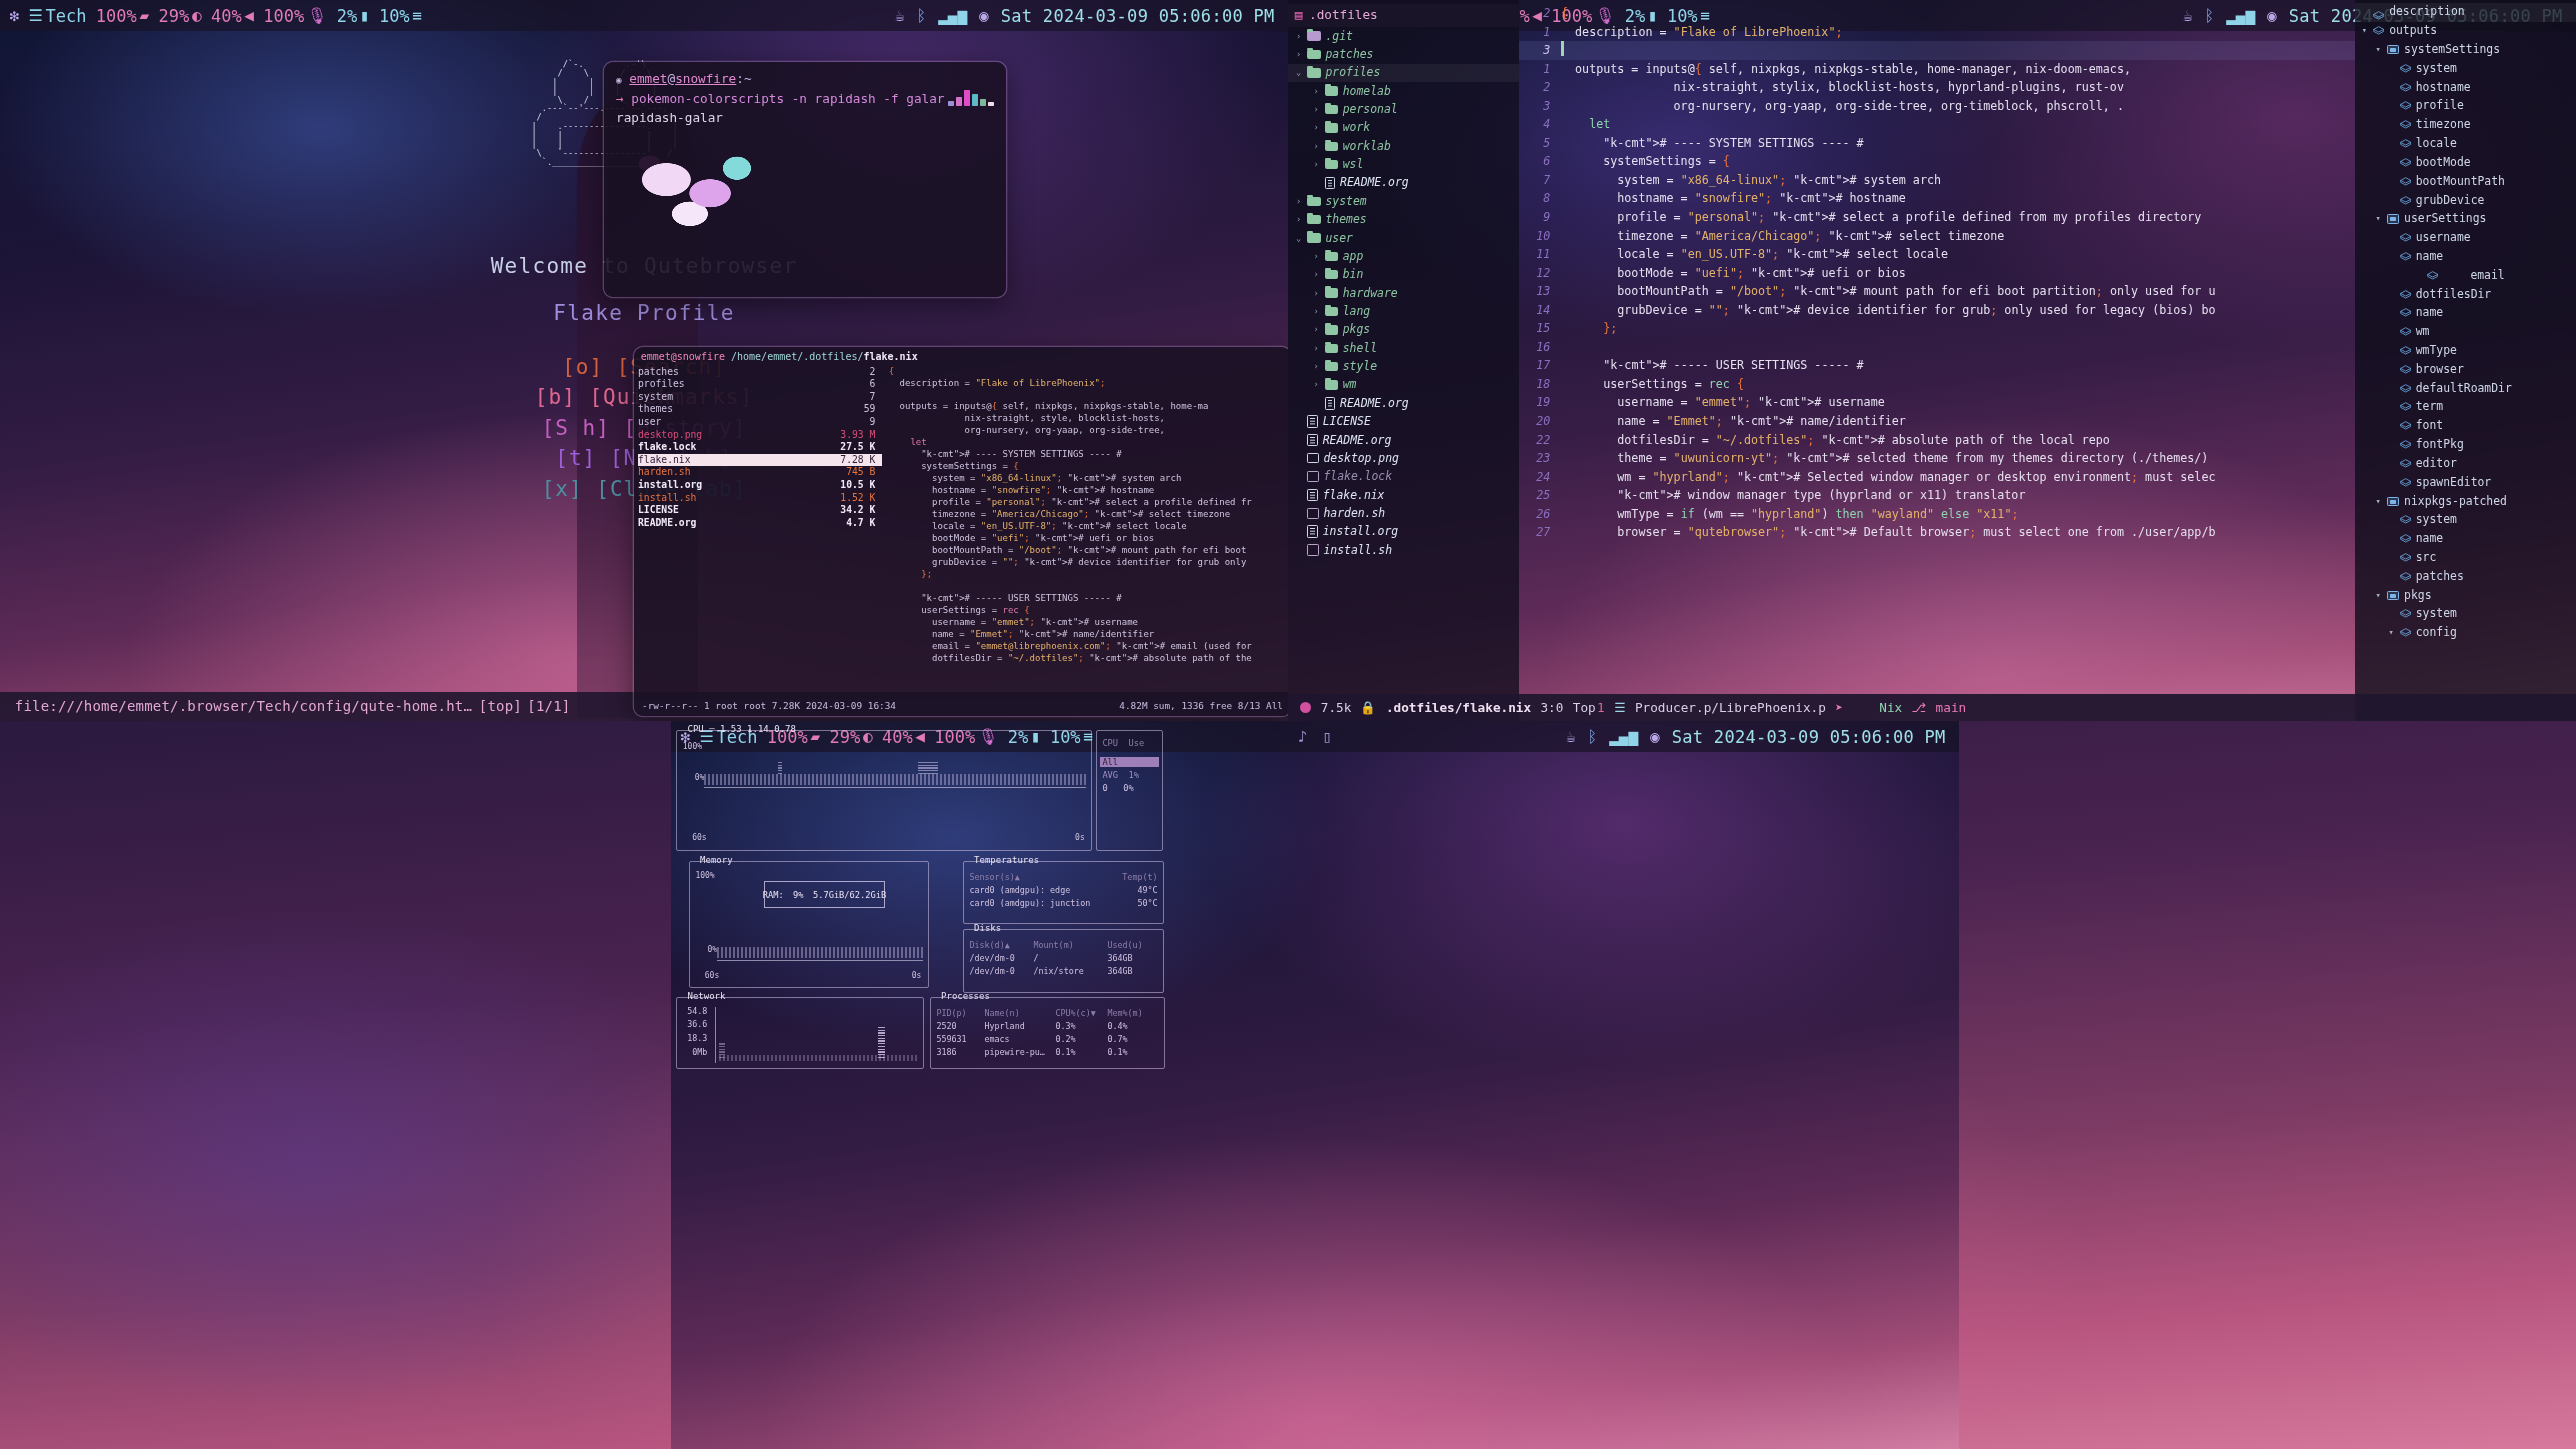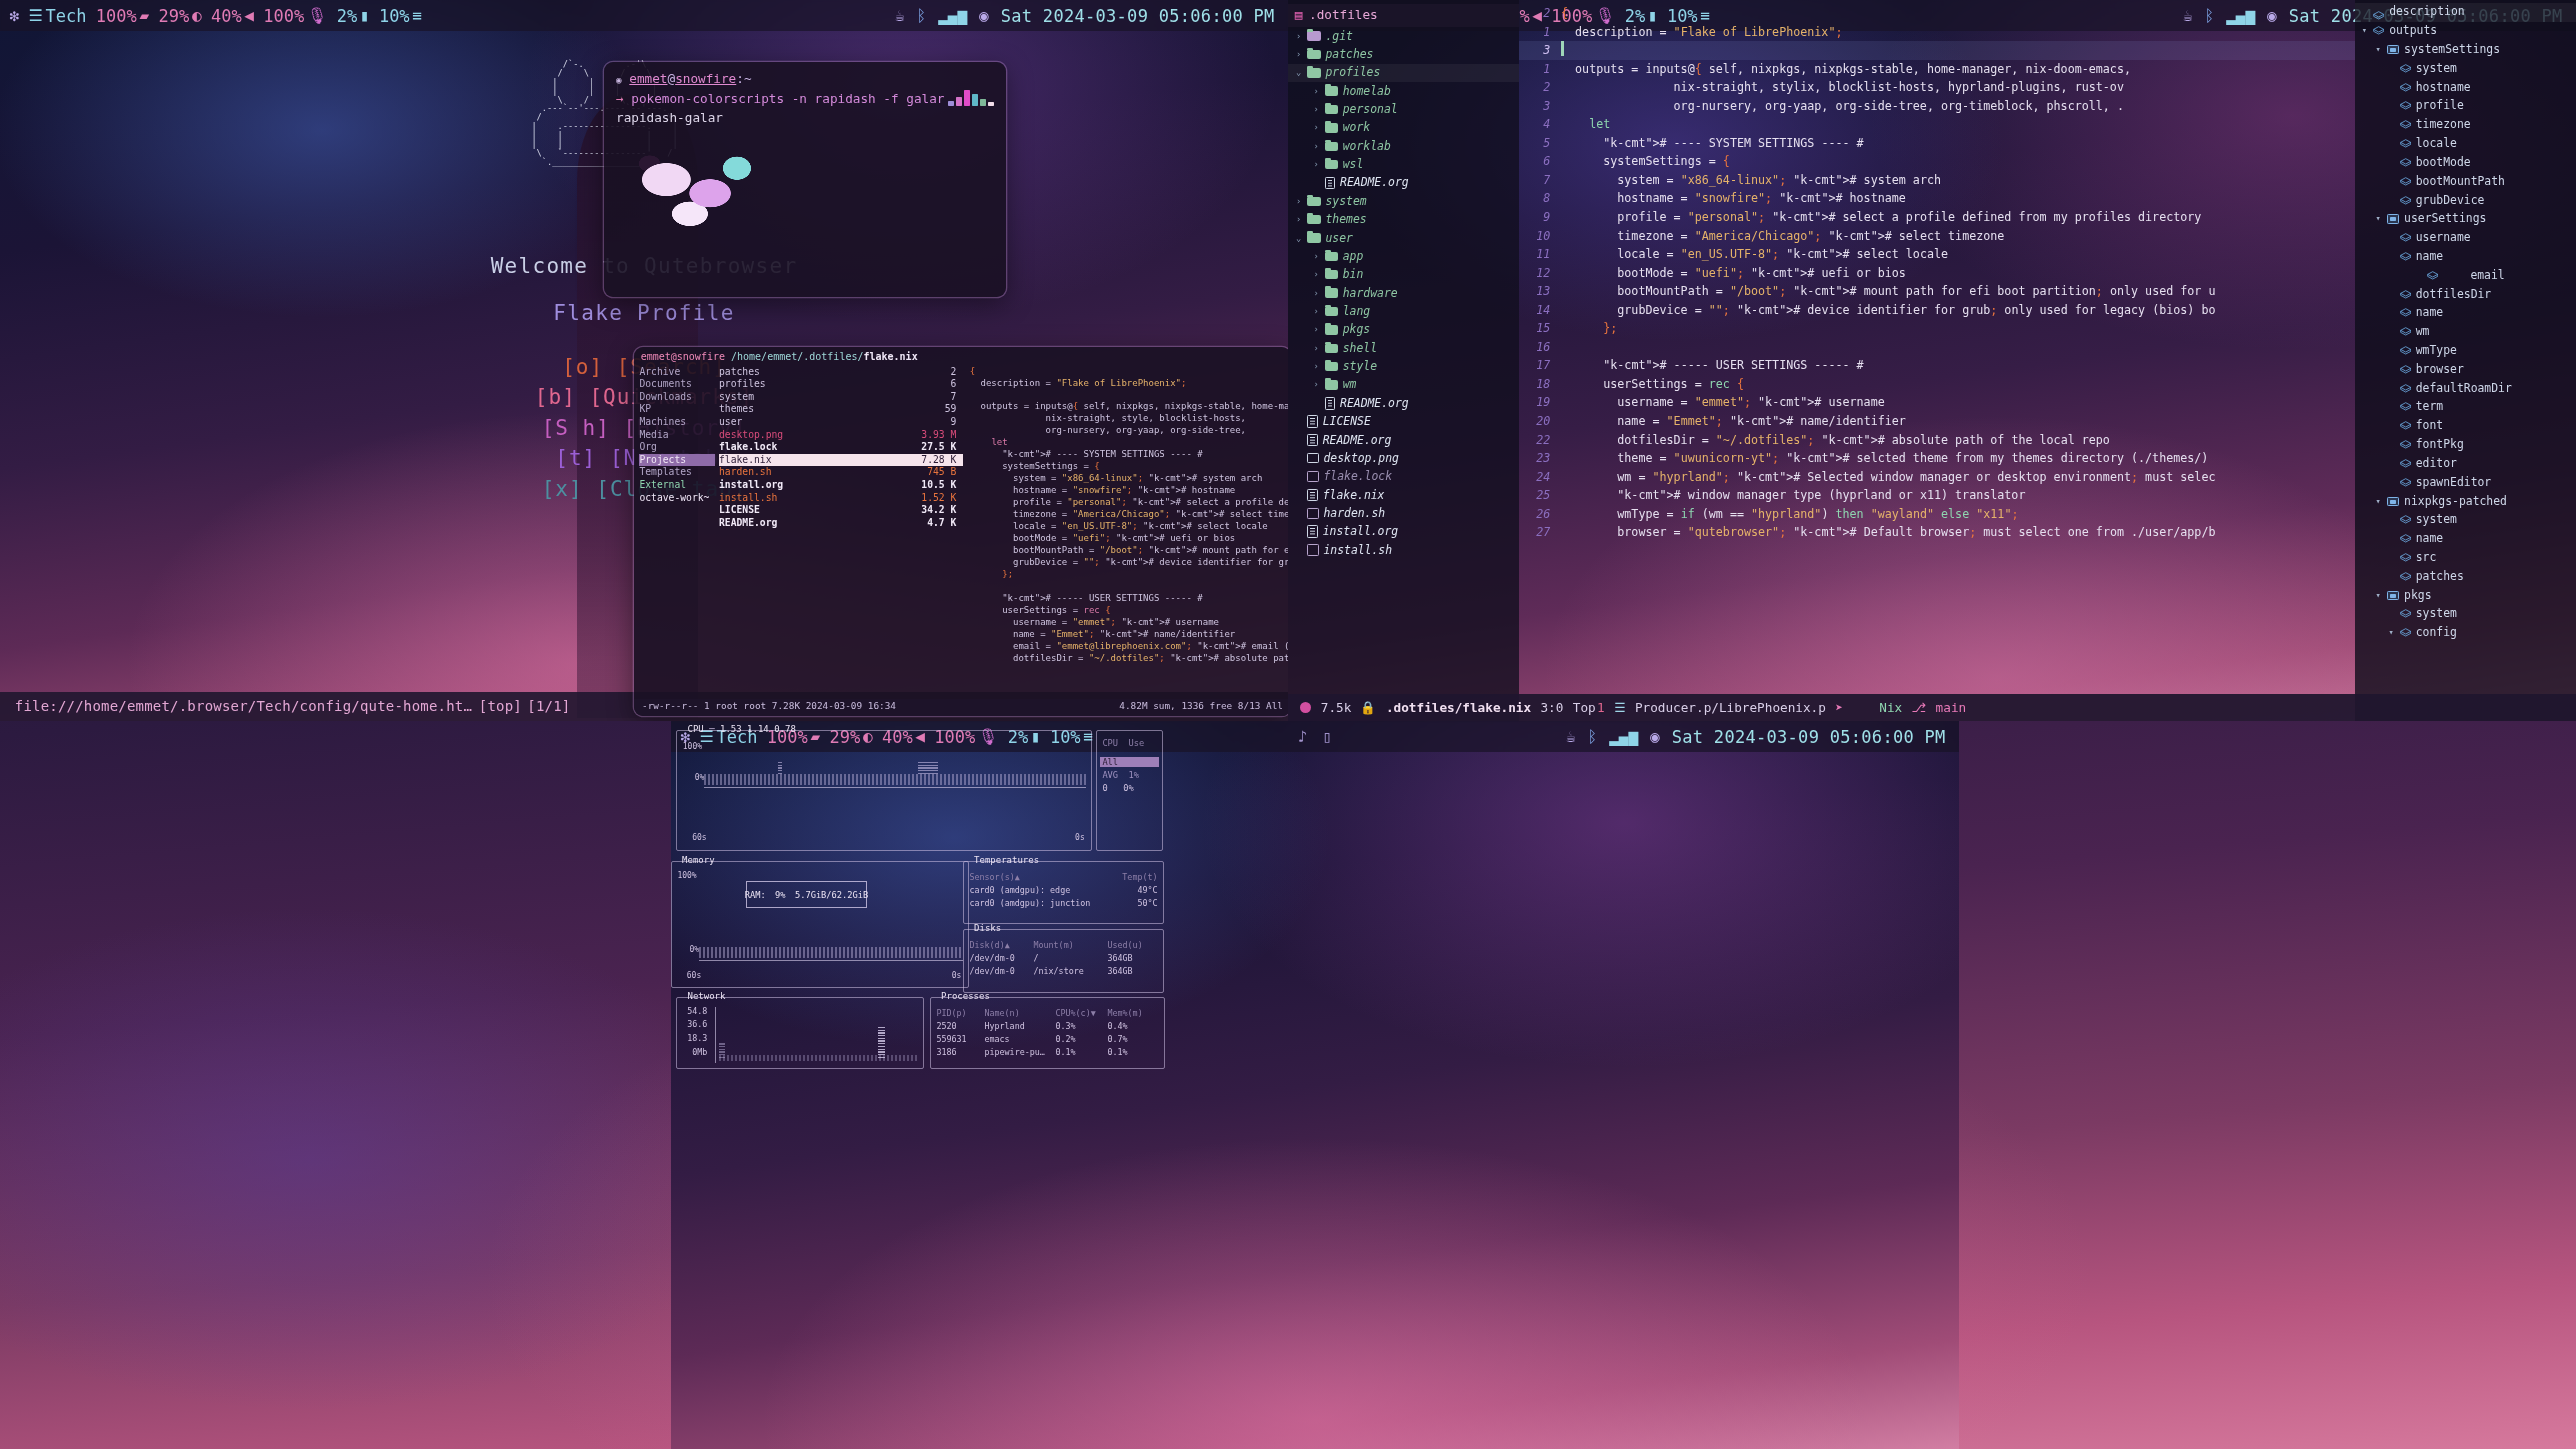--- a/index.html
+++ b/index.html
@@ -302,33 +302,20 @@
         <i style="height:4.7px;background:#f0dce8"></i>
     </div>
   </div>
 
   <div class="win term" id="rng">
     <div class="rng-head">
       <span>emmet@snowfire</span>
       <span class="path">/home/emmet/.dotfiles/</span><span class="file">flake.nix</span>
     </div>
     <div class="rng-cols">
-      <div class="rng-c1">
-        <div>Archive</div>
-        <div>Documents</div>
-        <div>Downloads</div>
-        <div>KP</div>
-        <div>Machines</div>
-        <div>Media</div>
-        <div>Org</div>
-        <div class="rng-selL">Projects</div>
-        <div>Templates</div>
-        <div style="color:#8fd6b0">External</div>
-        <div style="color:#f0e7f7">octave-work~</div>
-      </div>
       <div class="rng-c2">
         <div class="rng-row dir">
             <span>patches</span>
             <span>2</span>
           </div>
         <div class="rng-row dir">
             <span>profiles</span>
             <span>6</span>
           </div>
         <div class="rng-row dir">
@@ -1109,21 +1096,21 @@
       <div class="ax" style="left:14.8px;bottom:8px;">60s</div>
       <div class="ax" style="right:6.7px;bottom:8px;">0s</div>
     </div>
     <div class="bx" style="left:425px;top:9.4px;width:67px;height:121px;">
       <div style="padding:6.7px 5.4px 0 5.4px;font-size:8.7px;color:#8d7fa8"><span>CPU</span>&nbsp;&nbsp;<span>Use</span></div>
       <div class="hl" style="display:block;margin:9.4px 2.7px 1.3px 2.7px;">All</div>
       <div style="padding:1.3px 5.4px;font-size:8.7px;color:#9f92c0"><span>AVG</span>&nbsp;&nbsp;<span>1%</span></div>
       <div style="padding:1.3px 5.4px;font-size:8.7px;color:#cfc2e0"><span>0</span>&nbsp;&nbsp;&nbsp;<span>0%</span></div>
     </div>
 
-    <div class="bx" style="left:0;top:140px;width:298px;height:127px;">
+    <div class="bx" style="left:18px;top:140px;width:240px;height:127px;">
       <div class="bt">Memory</div>
       <div class="ax" style="left:5.4px;top:9.4px;">100%</div>
       <div class="ax" style="left:17.4px;top:83px;">0%</div>
       <div style="position:absolute;left:74px;top:19px;width:121px;height:27px;border:1px solid rgba(220,210,240,.75);display:flex;align-items:center;justify-content:center;gap:9.4px;font-size:8.7px;color:#ece4f4">
         <span>RAM:</span>
         <span>9%</span>
         <span>5.7GiB/62.2GiB</span>
       </div>
       <div class="graf" style="top:85px;left:27px;right:5.4px;height:10.7px;"></div>
       <div style="position:absolute;left:27px;right:5.4px;top:98px;height:0.7px;background:rgba(220,210,240,.6)"></div>

